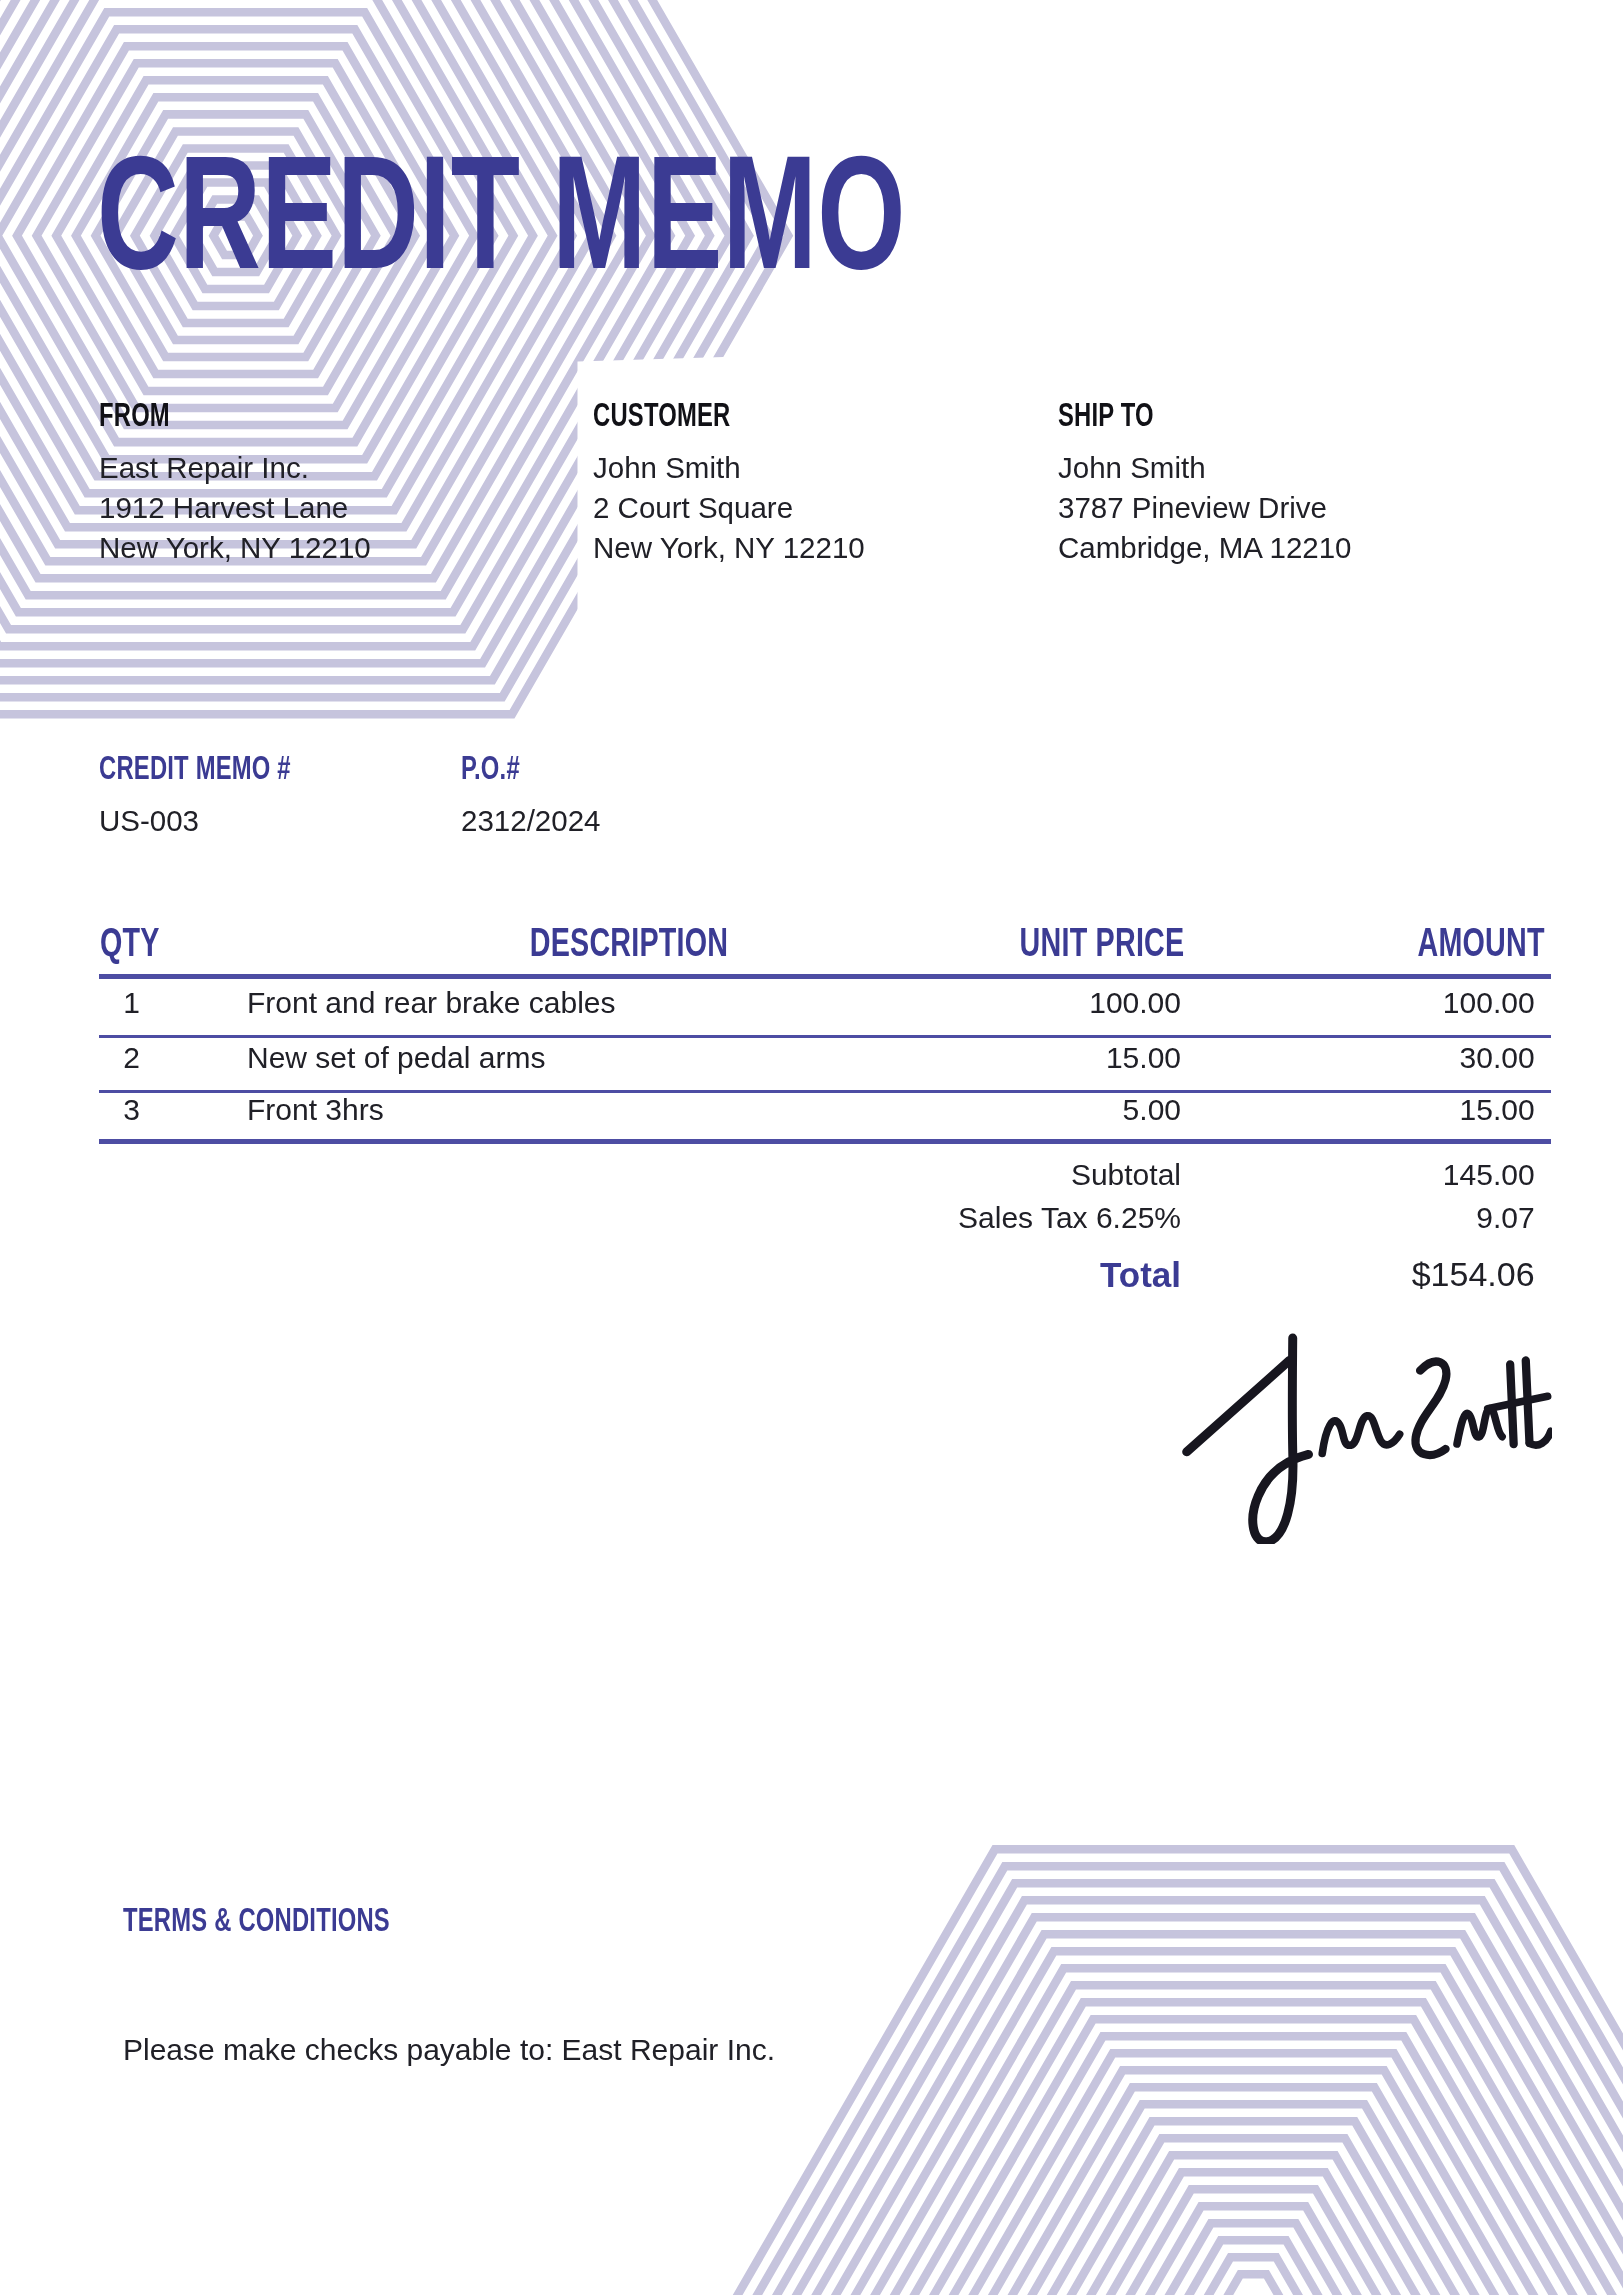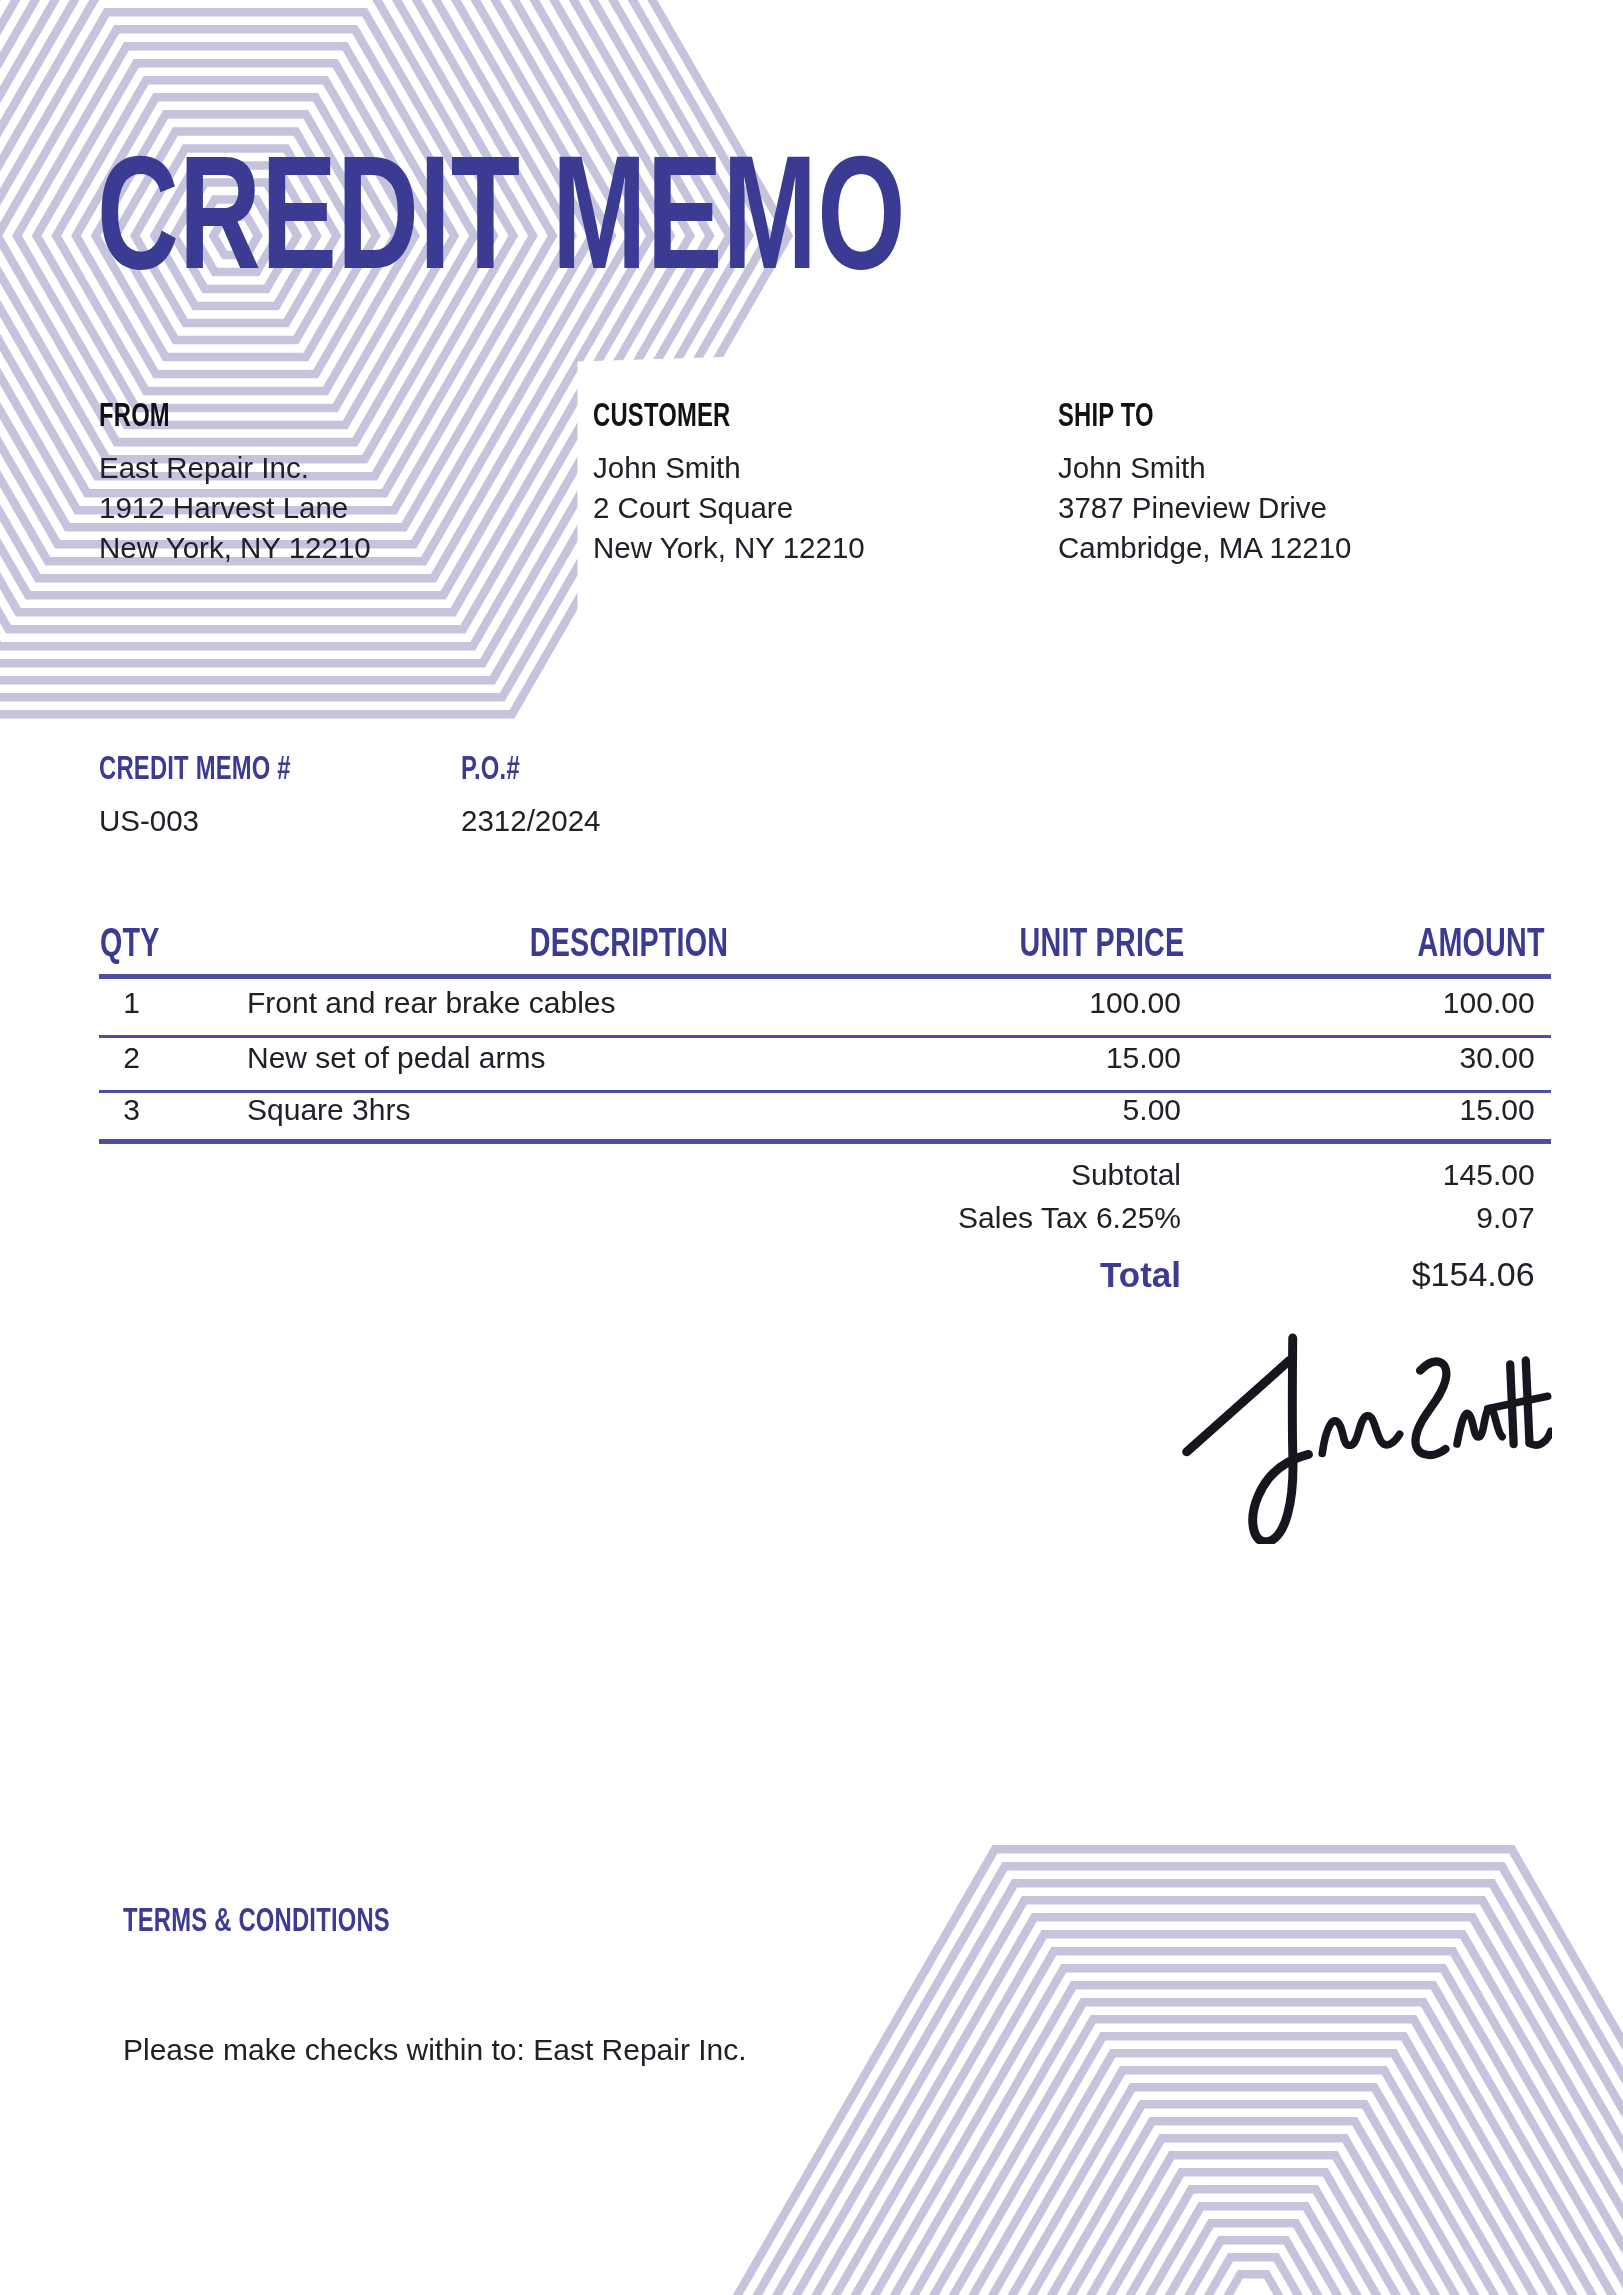--- a/index.html
+++ b/index.html
@@ -212,21 +212,21 @@
     <span class="cell c-qty">2</span>
     <span class="cell c-desc">New set of pedal arms</span>
     <span class="cell c-unit">15.00</span>
     <span class="cell c-amount">30.00</span>
   </div>
 
   <div class="rule" style="top:1090px;height:3.3px;"></div>
 
   <div class="abs trow" style="top:1090px;">
     <span class="cell c-qty">3</span>
-    <span class="cell c-desc">Square 3hrs</span>
+    <span class="cell c-desc">Front 3hrs</span>
     <span class="cell c-unit">5.00</span>
     <span class="cell c-amount">15.00</span>
   </div>
 
   <div class="rule" style="top:1139px;height:4.6px;"></div>
 
   <div class="abs totrow" style="top:1155px;">
     <span class="t-label">Subtotal</span>
     <span class="t-value">145.00</span>
   </div>
@@ -249,16 +249,16 @@
       <path stroke-width="12" d="M505,96 C504,134 503,176 502,212"></path>
       <path stroke-width="12" d="M528,92 C527,132 526,174 525,212"></path>
       <path stroke-width="11" d="M468,158 L556,146"></path>
       <path stroke-width="11" d="M525,212 C537,221 551,212 557,197"></path>
     </g>
   </svg>
 
   <div class="abs terms terms-label">
     <span class="condensed block-label indigo">TERMS &amp; CONDITIONS</span>
   </div>
-  <div class="abs terms terms-line terms-line2">Please make checks within to: East Repair Inc.</div>
+  <div class="abs terms terms-line terms-line2">Please make checks payable to: East Repair Inc.</div>
 
 </div>
 
 
 </body></html>

